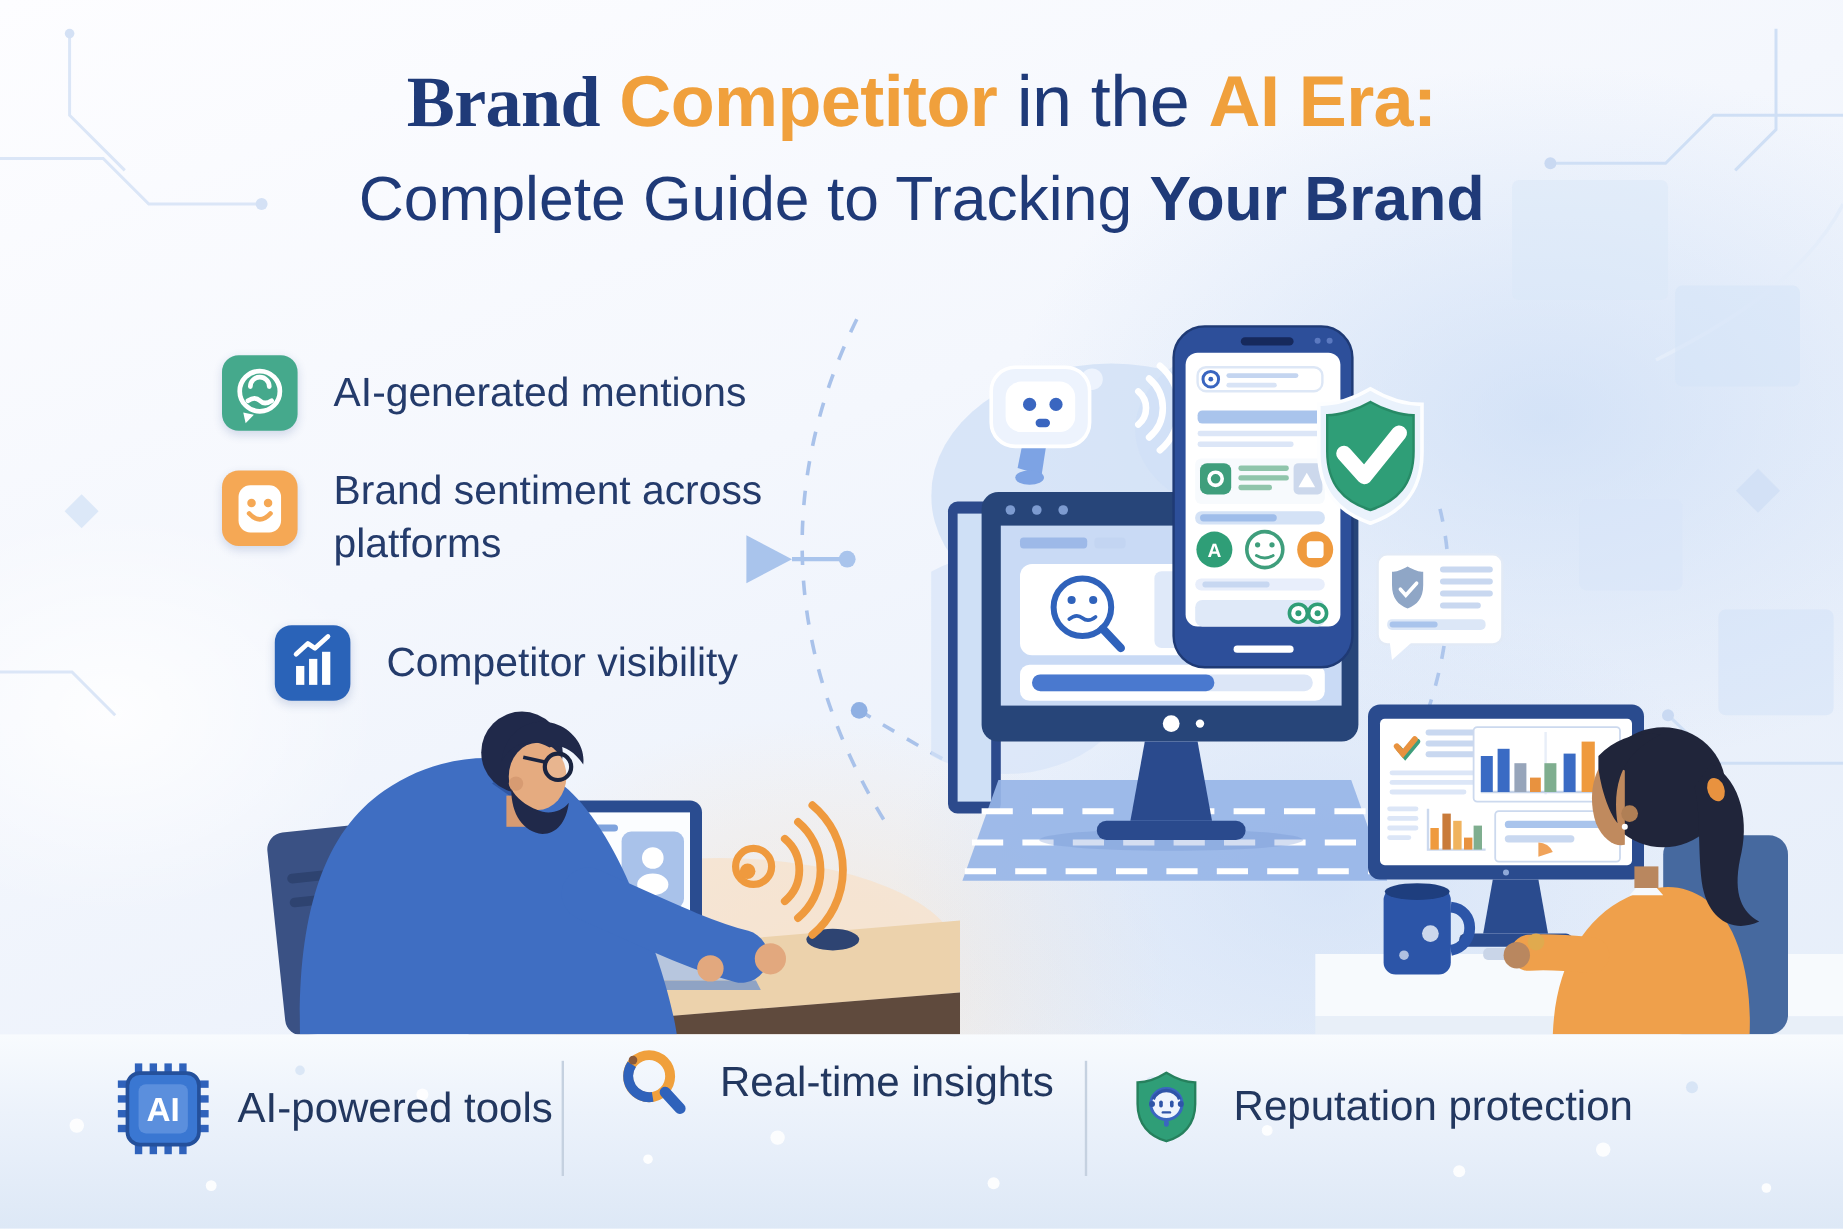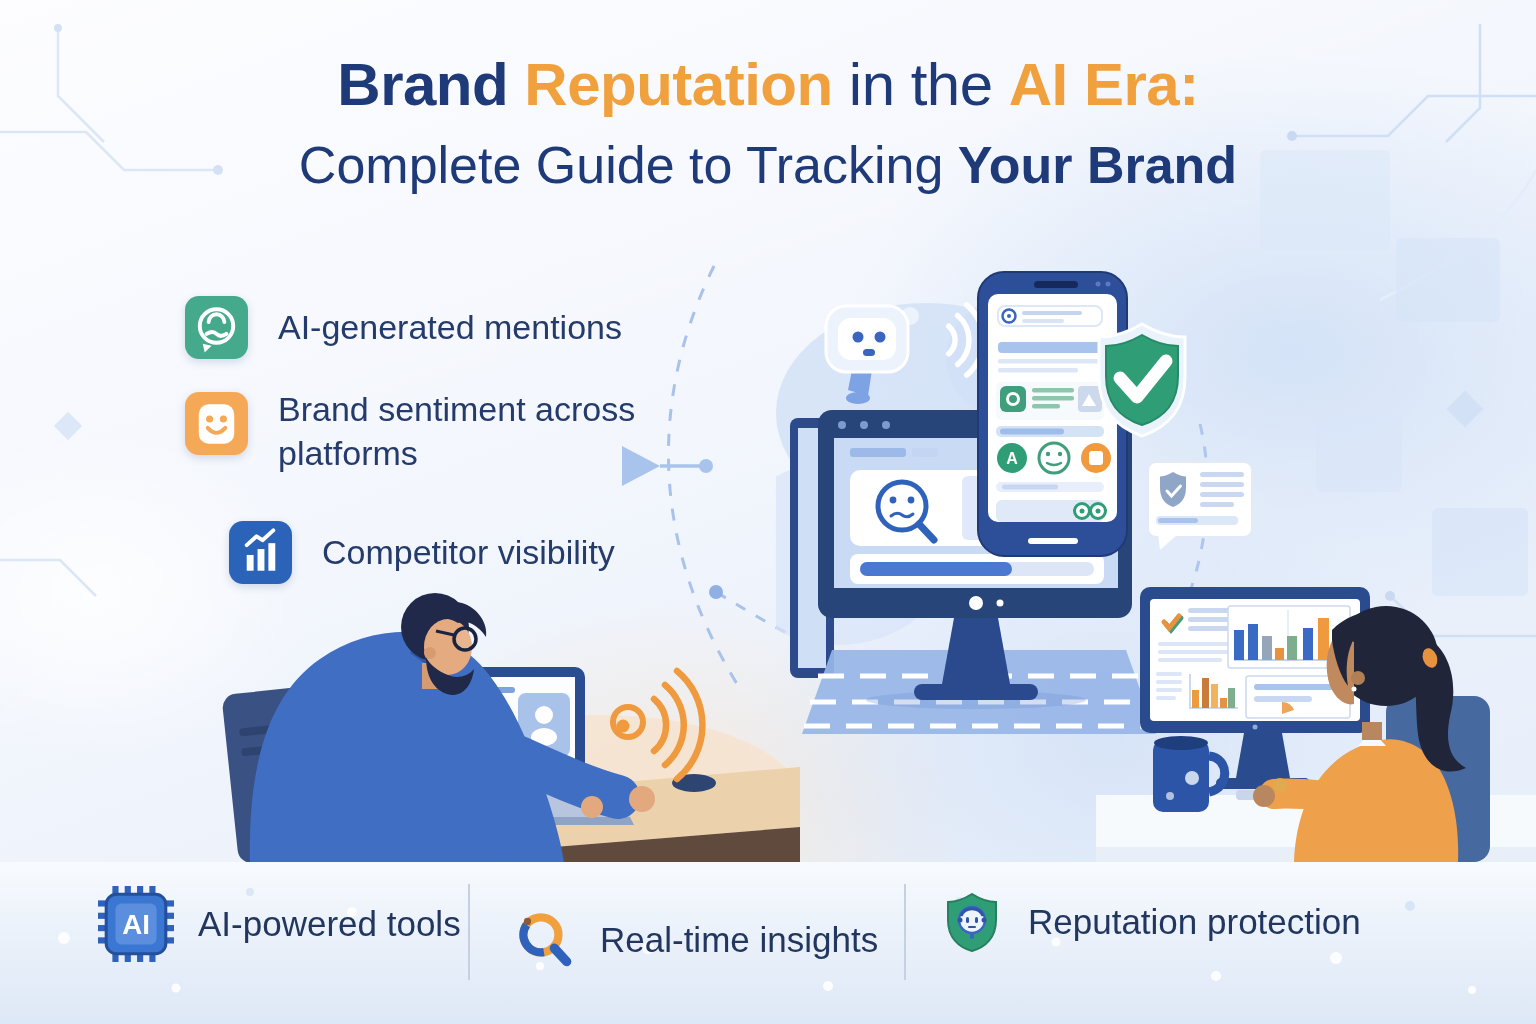--- a/index.html
+++ b/index.html
@@ -14,21 +14,21 @@
       radial-gradient(520px 360px at 72% 72%, rgba(196,216,244,.5), transparent 70%),
       radial-gradient(430px 300px at 44% 79%, rgba(248,224,195,.5), transparent 70%),
       radial-gradient(320px 240px at 6% 58%, rgba(255,255,255,.85), transparent 70%);
   }
   .bg-decor{position:absolute;left:0;top:0;z-index:0;}
   .scene{position:absolute;z-index:1;}
   
   .title{position:absolute;top:50px;left:0;width:100%;text-align:center;z-index:3;color:#1f3a78;}
   .title-line1{font-size:60px;letter-spacing:-.5px;}
   .title-line2{font-size:52px;margin-top:16px;font-weight:500;}
-  .t-bold{font-weight:bold;}
+  .t-bold{font-weight:bold;font-family:Liberation Serif, serif;}
   .t-orange{color:#f0a03c;font-weight:bold;}
   .t-xbold{font-weight:800;}
   
   .bullet{position:absolute;display:flex;gap:30px;z-index:3;}
   .bullet-icon{width:63px;height:63px;border-radius:14px;flex:0 0 auto;
     display:flex;align-items:center;justify-content:center;
     box-shadow:0 3px 8px rgba(40,70,140,.18);}
   .icon-green{background:#45a98c;}
   .icon-orange{background:#f5a855;}
   .icon-blue{background:#2a63b8;}
@@ -86,21 +86,21 @@
     </g>
     <g stroke="#b7cef0" stroke-width="5" fill="none" stroke-linecap="round">
       <path d="M 812.9,456.7 A 20 20 0 0 1 812.9,487.3"></path>
       <path d="M 821.9,446 A 34 34 0 0 1 821.9,498"></path>
     </g>
   </svg>
 
   <div class="title">
     <div class="title-line1">
       <span class="t-bold">Brand</span>
-      <span class="t-orange">Reputation</span>
+      <span class="t-orange">Competitor</span>
       <span>in the</span>
       <span class="t-orange">AI Era:</span>
     </div>
     <div class="title-line2">
       <span>Complete Guide to Tracking</span>
       <span class="t-xbold">Your Brand</span>
     </div>
   </div>
 
   <div class="bullet" style="left:185px;top:296px;align-items:center;">
@@ -452,21 +452,21 @@
       </g>
       <rect x="8" y="8" width="58" height="58" rx="10" fill="#3a77d2" stroke="#24509b" stroke-width="3"></rect>
       <rect x="17" y="17" width="40" height="40" rx="6" fill="#5b8fdd"></rect>
       <text x="37" y="47" text-anchor="middle" class="chip-text">AI</text>
     </svg>
     <span>AI-powered tools</span>
   </div>
 
   <div class="footer-divider" style="left:468px;"></div>
 
-  <div class="footer-item" style="left:512px;top:908px;">
+  <div class="footer-item" style="left:512px;top:870px;">
     <svg width="64" height="64" viewBox="0 0 62 62">
       <circle cx="28" cy="26" r="17" stroke="#f0a03c" stroke-width="8" fill="none"></circle>
       <path d="M 30.9,42.7 A 17 17 0 0 1 14.1,16.3" stroke="#2f62bb" stroke-width="8" fill="none"></path>
       <circle cx="15" cy="13" r="3.5" fill="#8a5a3a"></circle>
       <path d="M 41,39 L 53,52" stroke="#2f62bb" stroke-width="9" stroke-linecap="round"></path>
     </svg>
     <span>Real-time insights</span>
   </div>
 
   <div class="footer-divider" style="left:904px;"></div>

